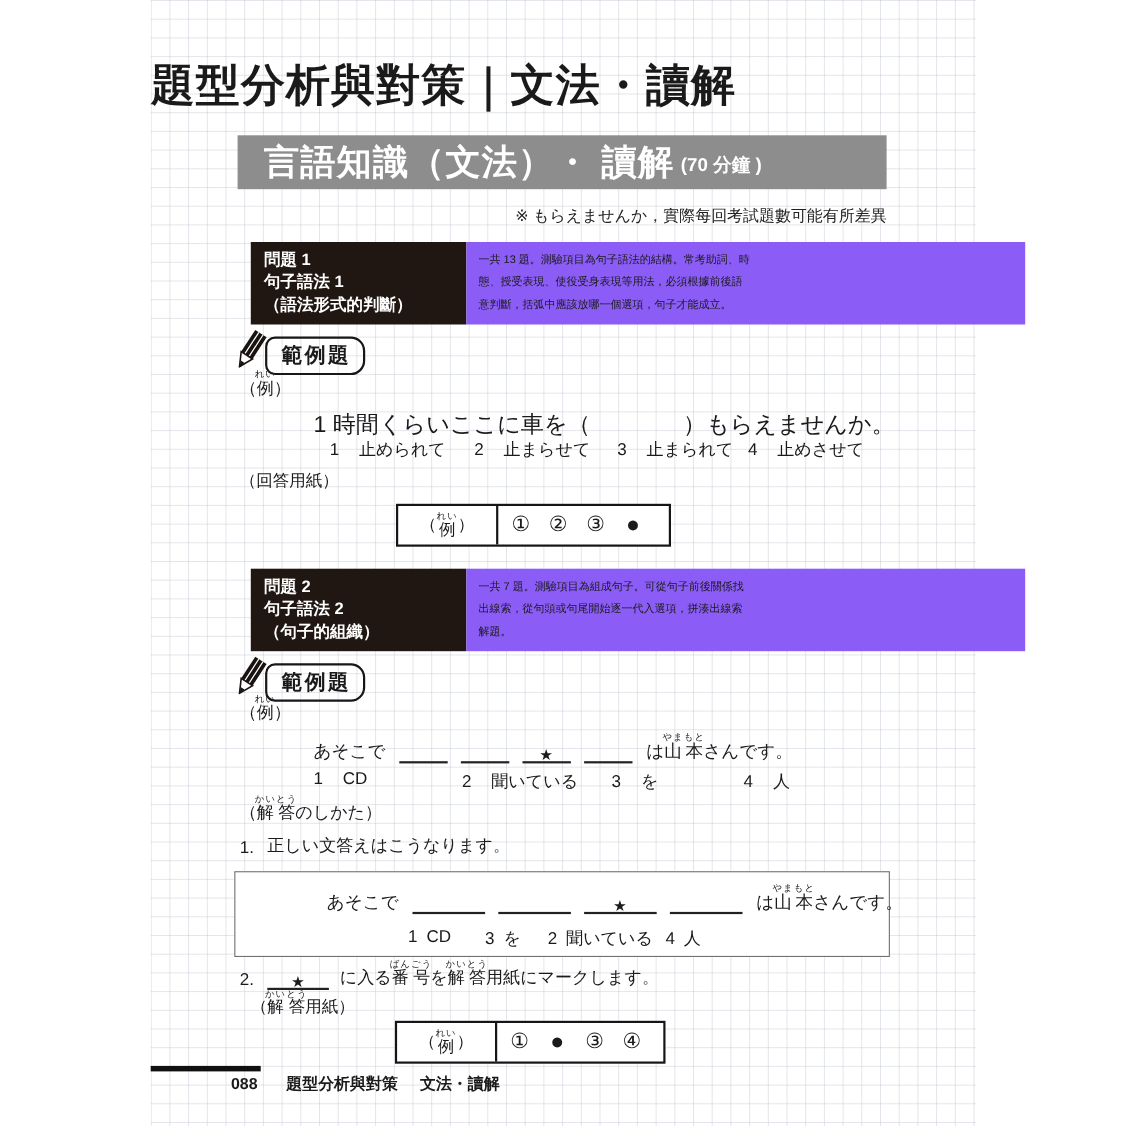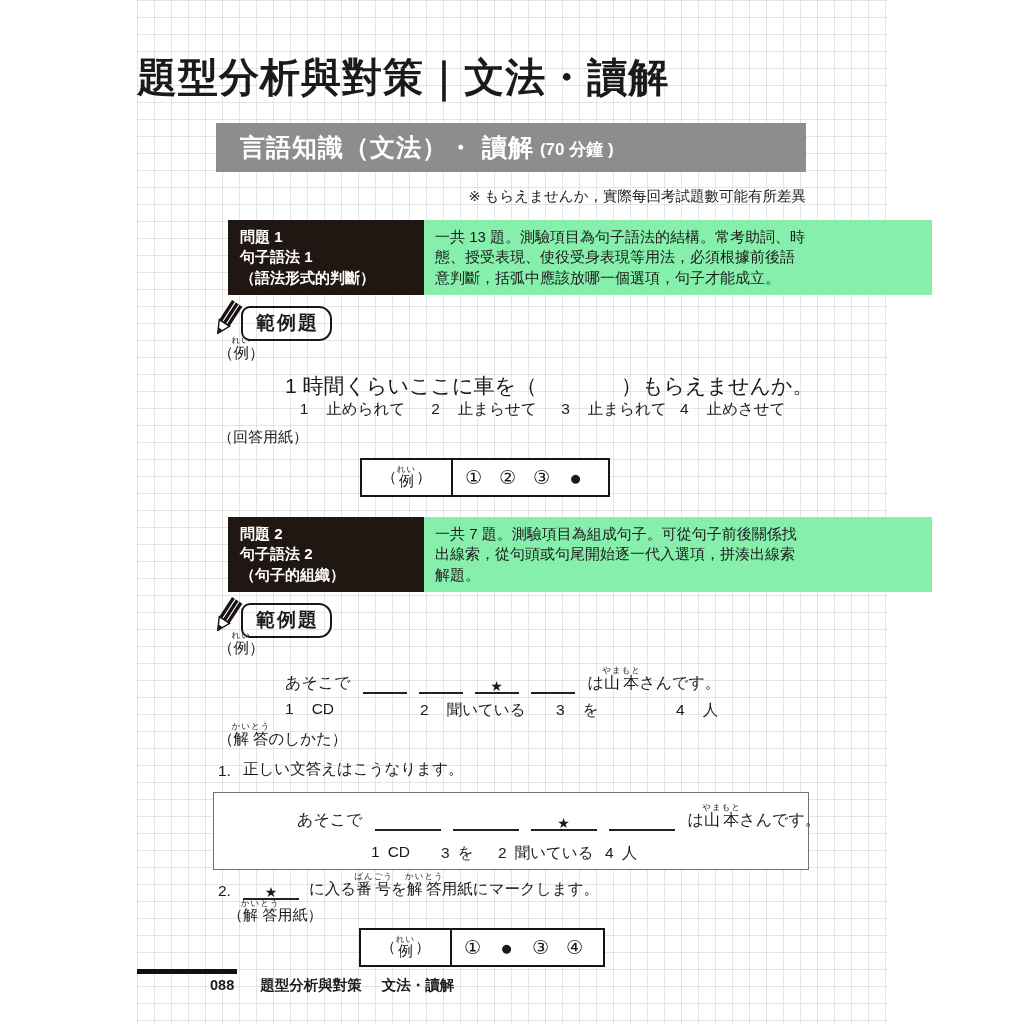--- a/index.html
+++ b/index.html
@@ -19,32 +19,32 @@
   }
   .title{
     left:137px;top:50px;width:750px;
     font-size:40px;font-weight:700;letter-spacing:1px;margin:0;
   }
   .section-bar{
     left:216px;top:123px;width:590px;height:49px;
     background:#8d8d8d;color:#ffffff;display:flex;align-items:center;
     padding-left:24px;box-sizing:border-box;
   }
-  .bar-main{font-size:25px;font-weight:700;letter-spacing:1px;}
+  .bar-main{font-size:32px;font-weight:700;letter-spacing:1px;}
   .bar-time{font-size:17px;font-weight:700;margin-left:6px;padding-top:4px;}
   .note{left:216px;top:187px;width:590px;text-align:right;font-size:14.5px;color:#222;}
   .prob-row{left:228px;top:220px;width:704px;display:flex;}
   .prob-row.p2{top:517px;}
   .prob-label{
     width:196px;box-sizing:border-box;background:#211712;color:#ffffff;
     padding:7px 12px;font-size:15px;line-height:20.3px;font-weight:700;
   }
   .prob-desc{
-    flex:1;box-sizing:border-box;background:#86efac;color:#1a1a1a;
-    padding:7px 11px;font-size:15px;line-height:20.3px;
+    flex:1;box-sizing:border-box;background:#8b5cf6;color:#1a1a1a;
+    padding:7px 11px;font-size:10px;line-height:20.3px;
   }
   .prob-desc div{white-space:nowrap;}
   .ex-heading{left:214px;height:42px;}
   .ex-heading.h1{top:299px;}
   .ex-heading.h2{top:596px;}
   .pencil{position:absolute;left:0;top:0;transform:rotate(33deg);transform-origin:50% 50%;}
   .ex-bubble{
     position:absolute;left:27px;top:7px;
     border:2px solid #171717;border-radius:9px 13px 13px 9px;
     padding:2px 11px 3px 13px;font-size:19px;font-weight:700;letter-spacing:2px;

